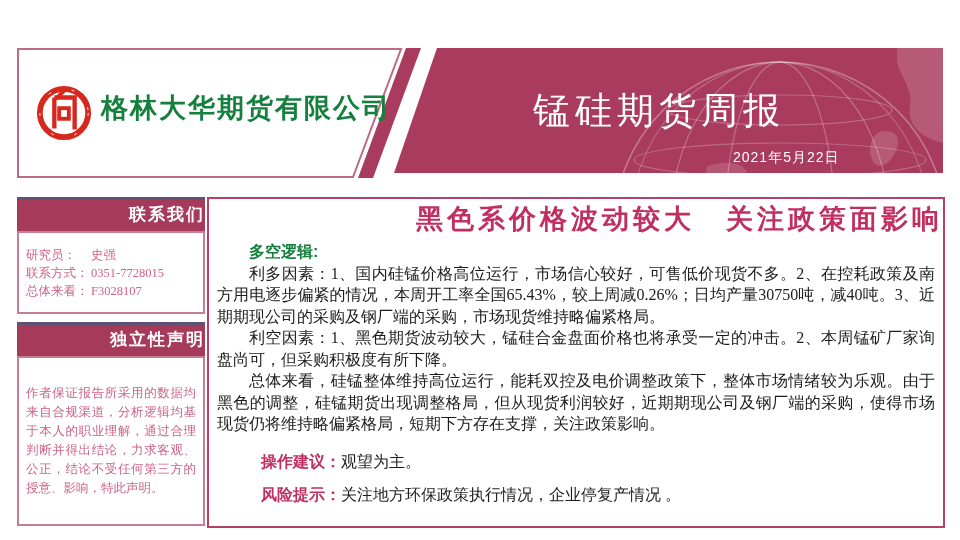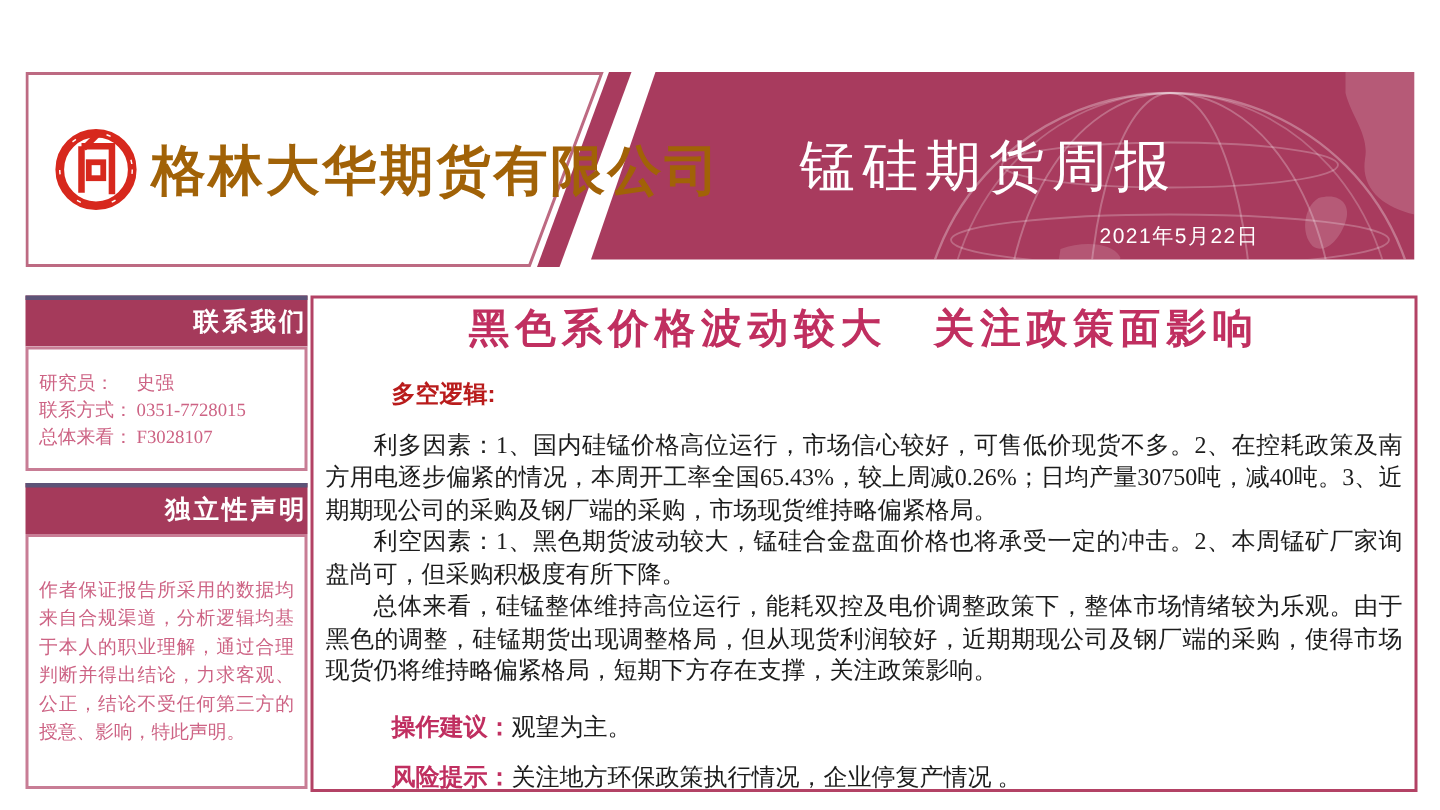--- a/index.html
+++ b/index.html
@@ -3,22 +3,22 @@
 <meta charset="utf-8">
 <style>
   html,body{margin:0;padding:0;background:#fff;}
   .page{position:relative;width:960px;height:540px;background:#fff;overflow:hidden;
         font-family:"Liberation Sans", sans-serif;}
 
   
   .header{position:absolute;left:17px;top:48px;width:926px;height:130px;}
   .header svg.deco{position:absolute;left:0;top:0;}
   .logo{position:absolute;left:18px;top:36px;width:58px;height:58px;}
-  .co-cn{position:absolute;left:84px;top:42px;font-size:36px;font-weight:bold;
-         letter-spacing:2px;color:#a16207;white-space:nowrap;}
+  .co-cn{position:absolute;left:84px;top:42px;font-size:27px;font-weight:bold;
+         letter-spacing:2px;color:#15803d;white-space:nowrap;}
   .co-en{position:absolute;left:84px;top:78px;font-size:14.5px;font-weight:bold;
          letter-spacing:.4px;color:#222;white-space:nowrap;}
   .banner-title{position:absolute;left:516px;top:38px;font-size:37px;color:#fff;
                 letter-spacing:5px;white-space:nowrap;}
   .banner-date{position:absolute;left:716px;top:101px;font-size:14px;color:#fff;
                letter-spacing:1px;white-space:nowrap;}
 
   
   .side-head{position:absolute;left:17px;width:188px;height:34px;background:#a53a5b;
              border-top:3px solid #5d5377;box-sizing:border-box;color:#fff;
@@ -31,26 +31,26 @@
             font-family:"Liberation Serif", serif;color:#cd6384;}
   .side-box.contact{top:231px;height:83px;padding:13px 6px 0 7px;font-size:12.5px;line-height:18px;}
   .side-box.indep{top:356px;height:170px;padding:26px 7px 0 7px;font-size:12.5px;line-height:19px;
                   text-align:justify;}
   .crow{white-space:nowrap;}
   .crow .lbl{display:inline-block;width:65px;}
 
   
   .main{position:absolute;left:207px;top:197px;width:738px;height:331px;
         border:2px solid #b34265;box-sizing:border-box;background:#fff;}
-  .headline{margin:2px 0 0 0;text-align:center;color:#c02f60;font-weight:bold;
+  .headline{margin:2px 0 0 0;text-align:right;color:#c02f60;font-weight:bold;
             font-size:27px;letter-spacing:4px;white-space:nowrap;}
   .content{padding:4px 8px 0 8px;font-family:"Liberation Serif", serif;
            font-size:16px;line-height:21.5px;color:#1c1c1c;}
-  .sec-label{color:#b91c1c;font-weight:bold;font-family:"Liberation Sans", sans-serif;
-             text-indent:2em;margin:12px;}
+  .sec-label{color:#15803d;font-weight:bold;font-family:"Liberation Sans", sans-serif;
+             text-indent:2em;margin:0;}
   .content p.body{margin:0;text-indent:2em;text-align:justify;}
   .tip{margin:12px;text-indent:2em;}
   .tip.first{margin-top:16px;}
   .tip .tlabel{color:#c02f60;font-weight:bold;font-family:"Liberation Sans", sans-serif;}
 </style>
 </head>
 <body>
 
 <div class="page">
 

